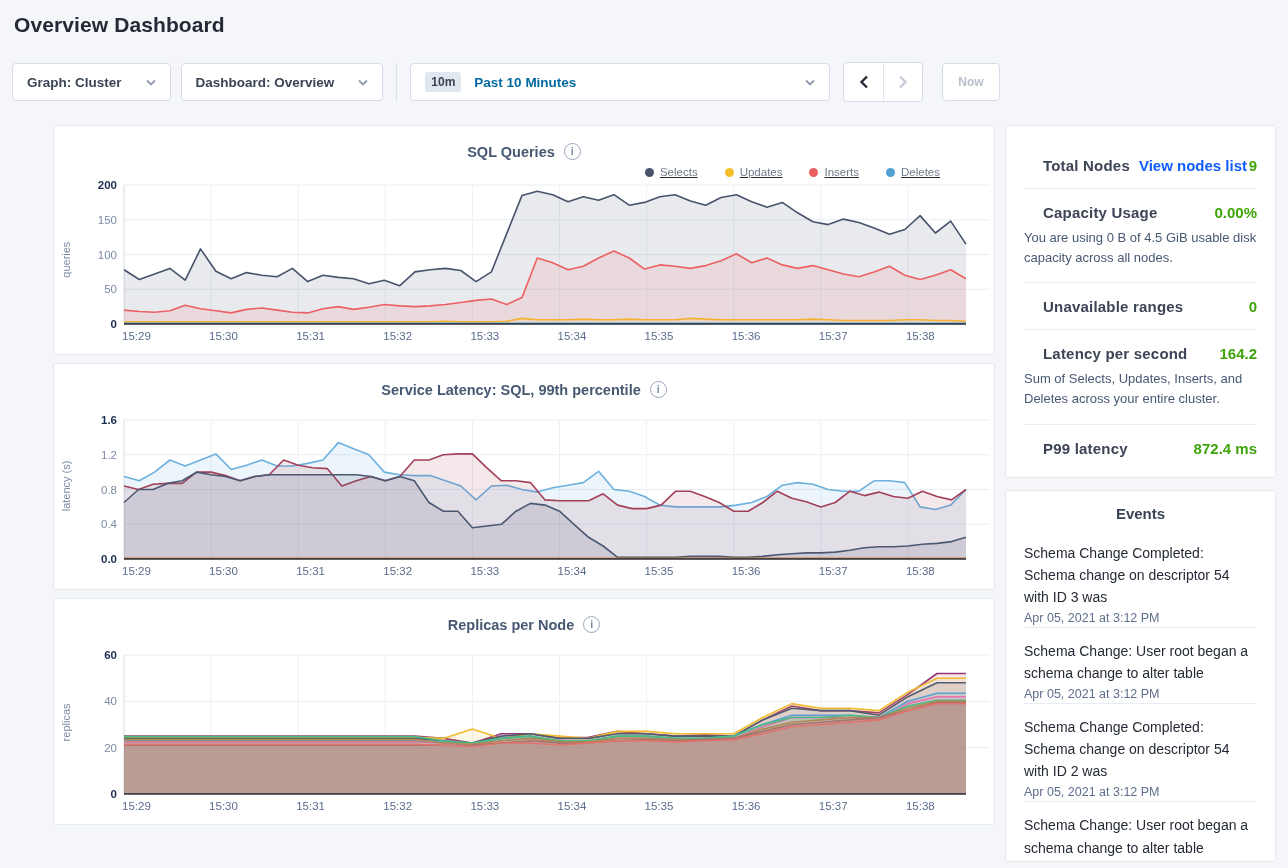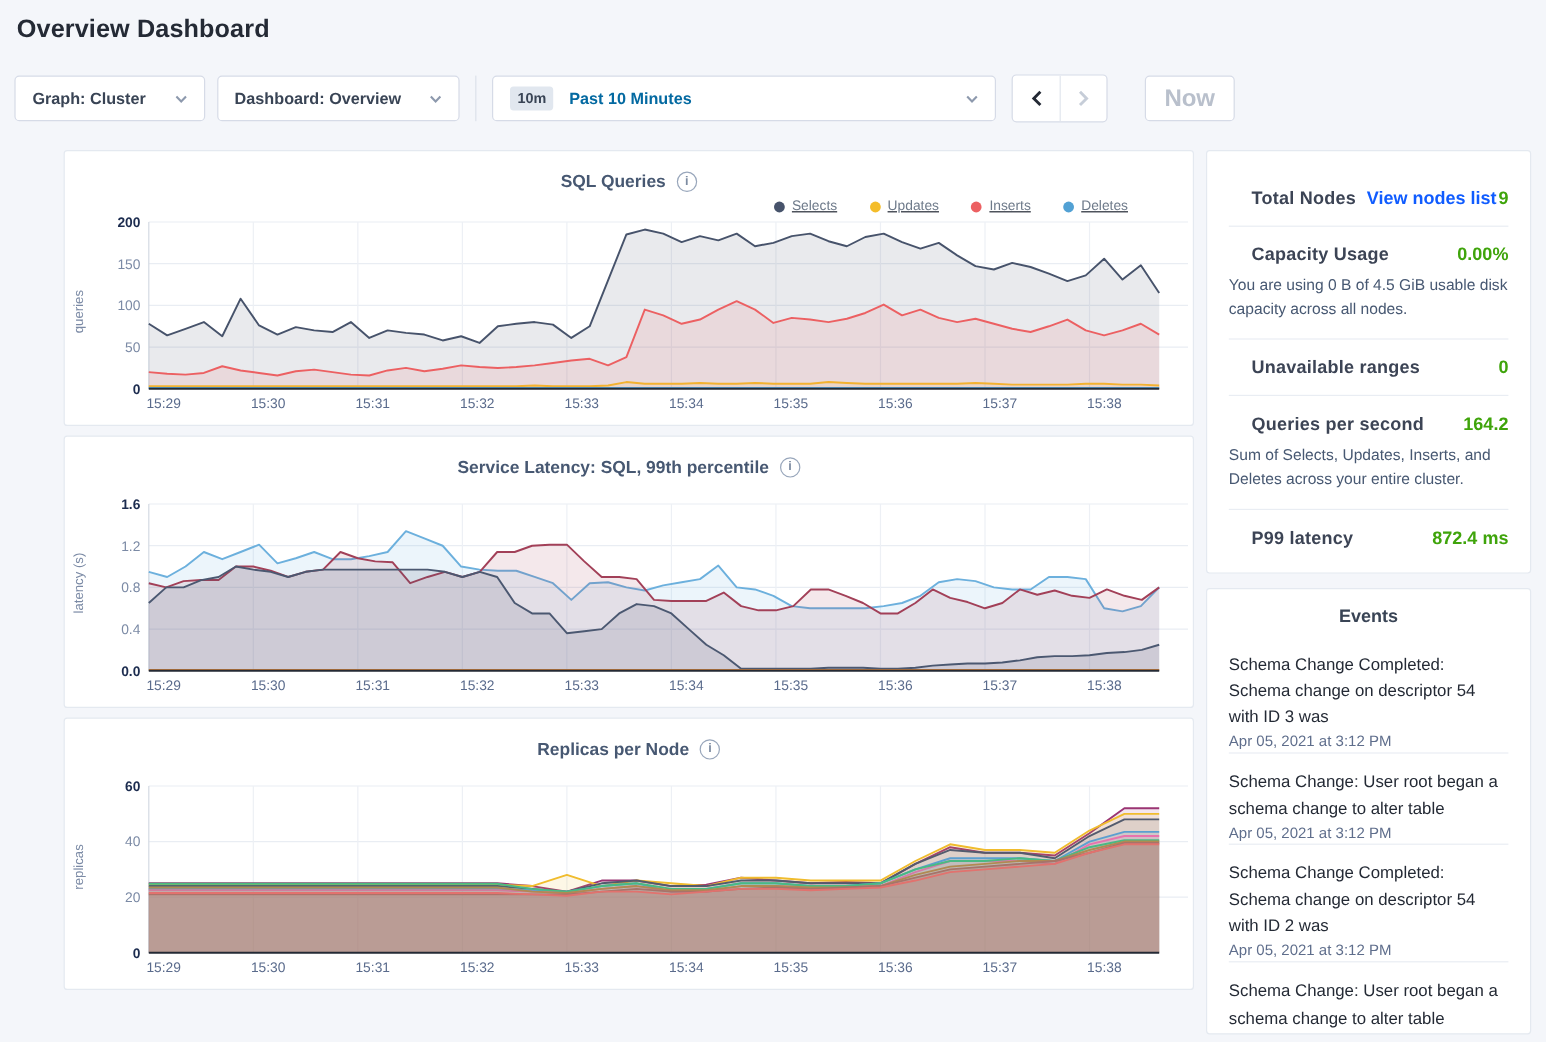--- a/index.html
+++ b/index.html
@@ -28,21 +28,21 @@
   .time-badge { background:#e1e7ef; color:#394455; font-size:12px; font-weight:700; border-radius:3px; padding:3px 6px; margin-right:13px; }
   .time-label { font-size:13.5px; font-weight:700; color:#0369a1; }
   .time-btn .chev { margin-left:auto; }
   .arrow-group { display:flex; border:1px solid #d6dbe7; border-radius:4px; background:#fff; margin-left:13px; overflow:hidden; }
   .arrow-btn { width:39px; height:38px; display:flex; align-items:center; justify-content:center; cursor:pointer; }
   .arrow-btn + .arrow-btn { border-left:1px solid #e2e7ee; }
   .arrow-btn svg { width:10px; height:14px; }
   .arrow-btn polyline { fill:none; stroke-width:2.4; }
   .arrow-enabled polyline { stroke:#242a35; }
   .arrow-disabled polyline { stroke:#c6cdd8; }
-  .now-btn { margin-left:31px; color:#b9c0cc; font-size:20px; padding:0 15px; cursor:default;text-align:center; }
+  .now-btn { margin-left:19px; color:#b9c0cc; font-size:12px; padding:0 15px; cursor:default;text-align:center; }
 
   
   .main { display:flex; gap:10px; margin-top:23px; align-items:flex-start; }
   .col-left { width:945px; display:flex; flex-direction:column; gap:8px;margin-left:41px; }
   .col-right { width:309px; display:flex; flex-direction:column; gap:12px; }
   .panel { background:#fff; border:1px solid #e4e9f0; border-radius:3px; }
 
   
   .chart-panel { padding:0 0 4px 0; }
   .chart-title-row { display:flex; justify-content:center; align-items:center; gap:9px; padding-top:17px; }
@@ -327,21 +327,21 @@
 
         <div class="sum-row">
           <div class="sum-main">
             <span class="sum-label">Unavailable ranges</span>
             <span class="sum-value">0</span>
           </div>
         </div>
 
         <div class="sum-row">
           <div class="sum-main">
-            <span class="sum-label">Queries per second</span>
+            <span class="sum-label">Latency per second</span>
             <span class="sum-value">164.2</span>
           </div>
           <div class="sum-sub">Sum of Selects, Updates, Inserts, and Deletes across your entire cluster.</div>
         </div>
 
         <div class="sum-row">
           <div class="sum-main">
             <span class="sum-label">P99 latency</span>
             <span class="sum-value">872.4 ms</span>
           </div>

